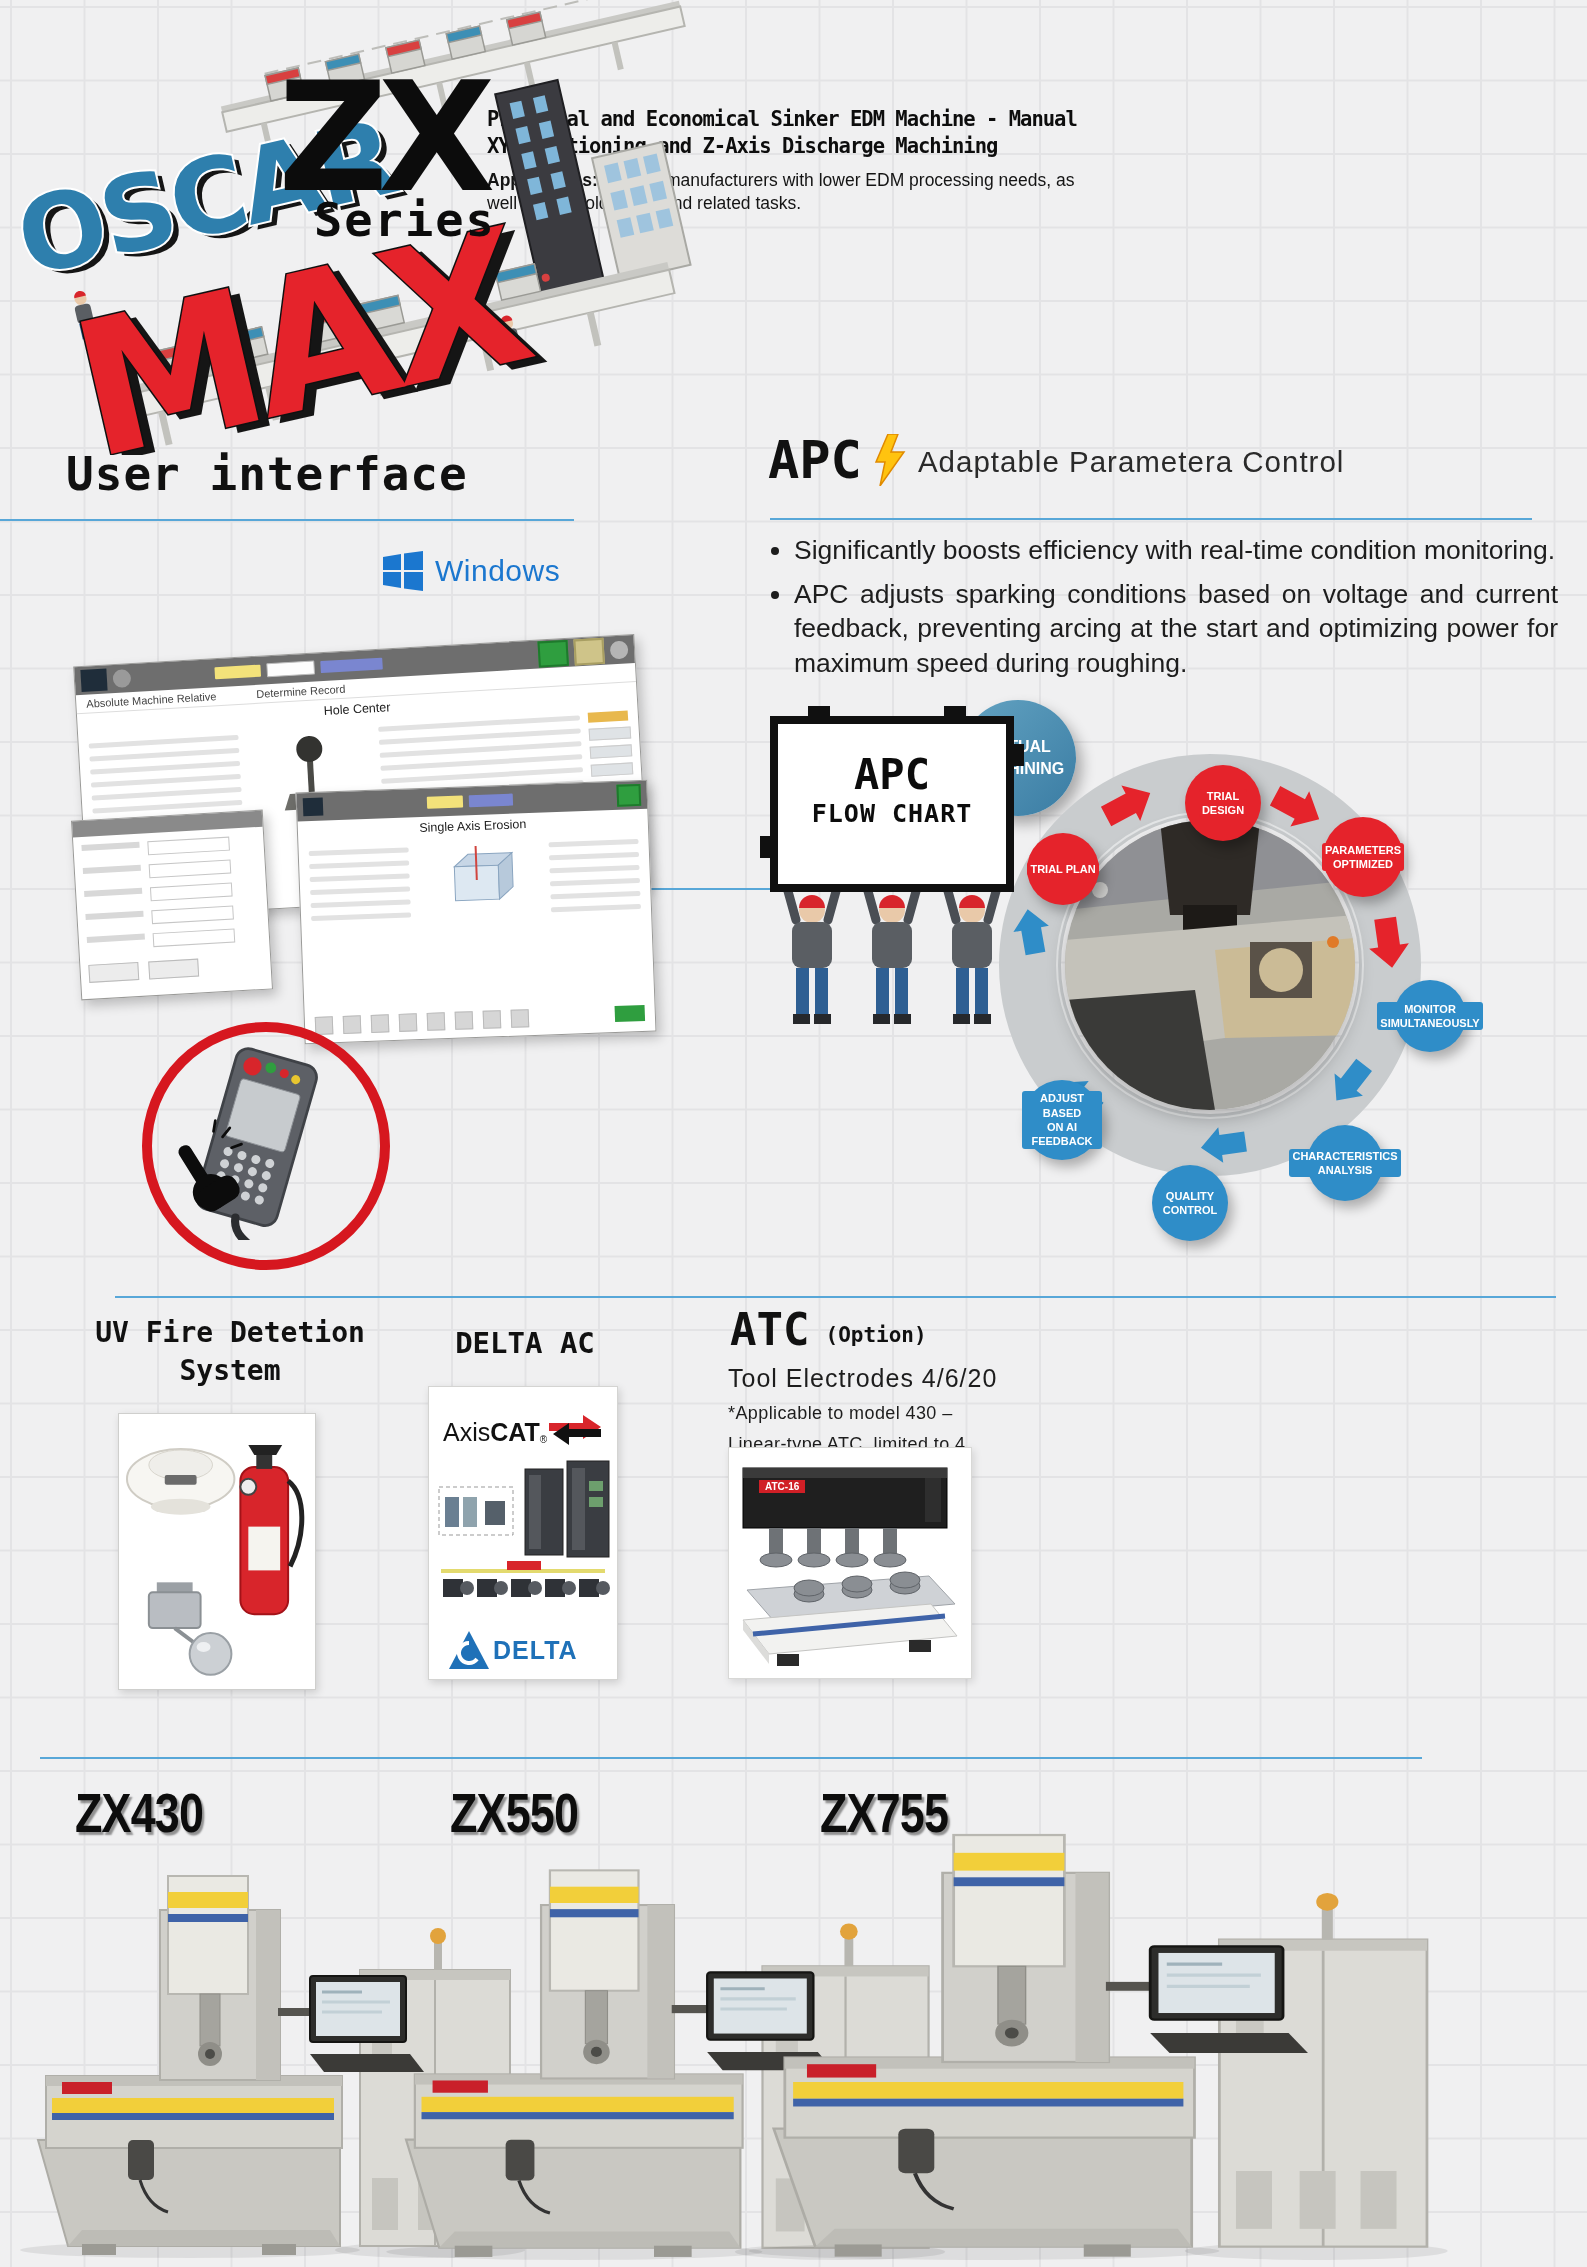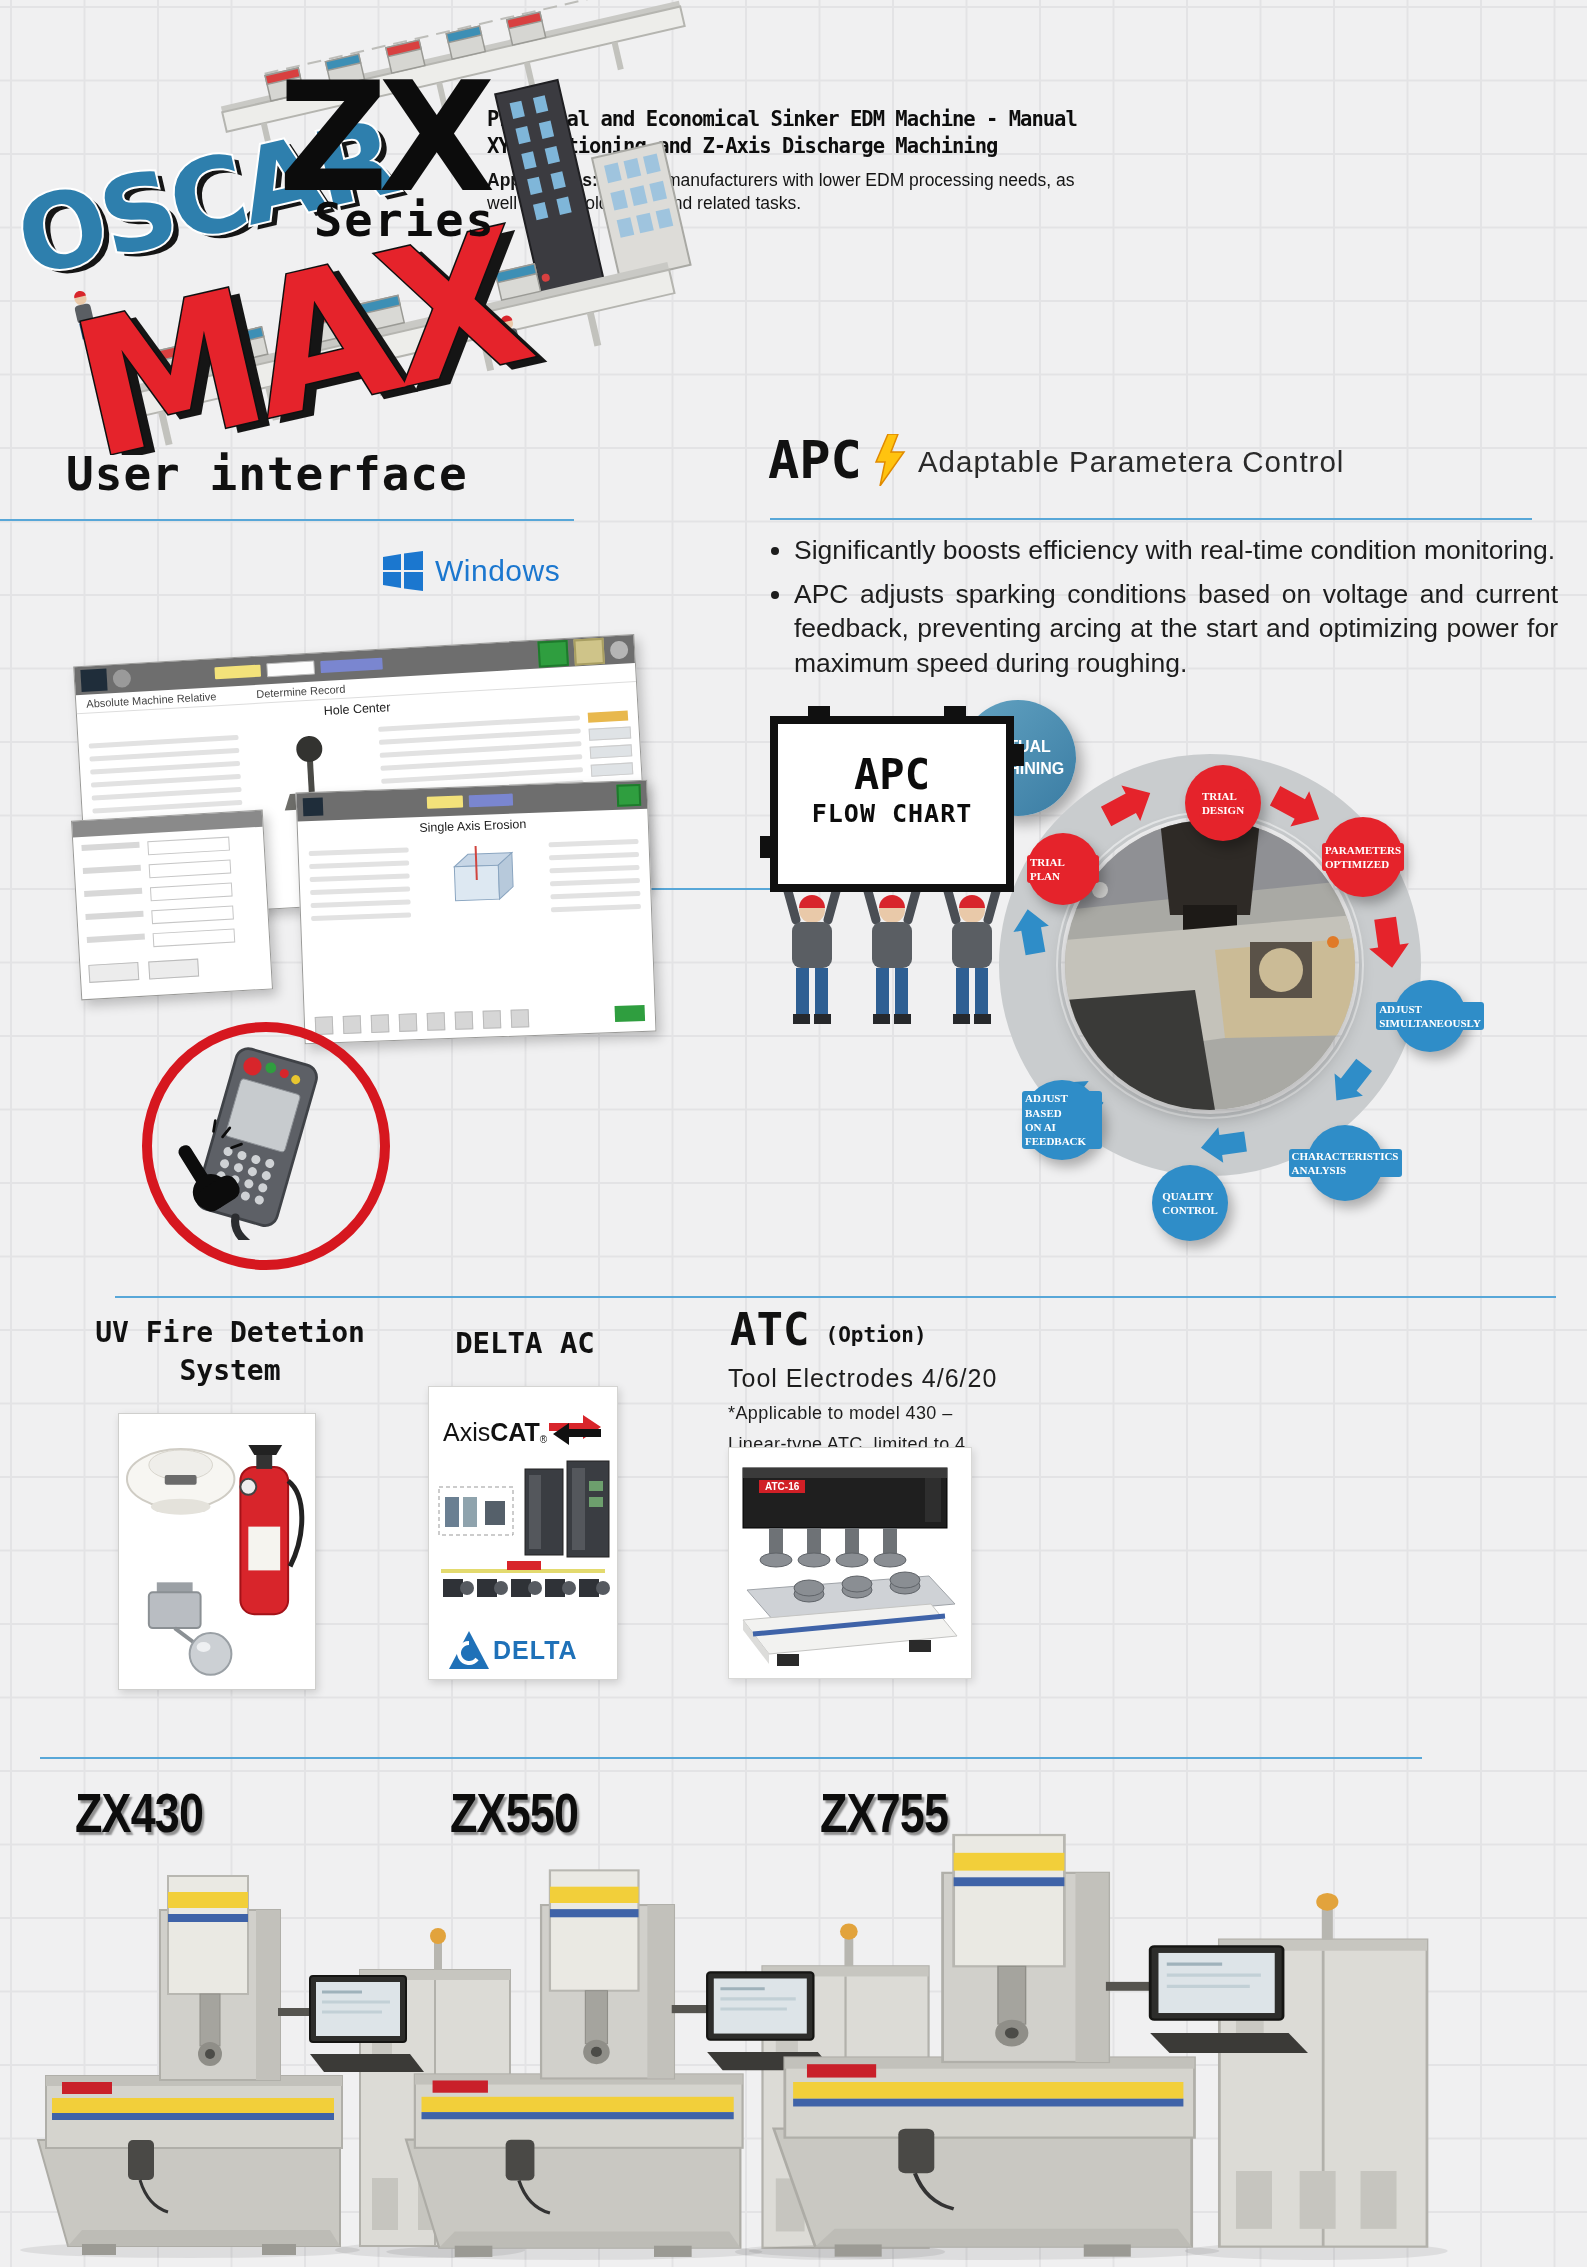--- a/index.html
+++ b/index.html
@@ -63,23 +63,23 @@
   #flow-sign{left:770px;top:716px;width:228px;height:160px;background:#fff;border:8px solid #101010;z-index:3;text-align:center;}
   #flow-sign .l1{font-size:42px;font-weight:bold;margin-top:26px;color:#0c0c0c;}
   #flow-sign .l2{font-size:25px;font-weight:bold;letter-spacing:1px;color:#0c0c0c;}
   .notch{position:absolute;width:22px;height:12px;background:#101010;}
   #flow-workers{left:766px;top:880px;width:254px;height:150px;z-index:2;}
 
   
   #cycle{left:960px;top:700px;width:530px;height:560px;z-index:1;}
   #cycle svg.ring{position:absolute;left:0;top:0;}
   #cycle-photo{position:absolute;left:105px;top:120px;width:290px;height:290px;border-radius:50%;overflow:hidden;box-shadow:0 8px 18px rgba(0,0,0,.25);}
-  .node{position:absolute;border-radius:50%;display:flex;align-items:center;justify-content:center;
+  .node{position:absolute;border-radius:50%;display:flex;align-items:center;justify-content:center;text-align:center;
         color:#fff;font-weight:bold;font-size:11px;line-height:1.3;white-space:pre-line;
-        box-shadow:5px 7px 12px rgba(0,0,0,.28);z-index:4;font-family:Liberation Serif, serif;}
+        box-shadow:5px 7px 12px rgba(0,0,0,.28);z-index:4;}
   .node span{background-color:inherit;padding:0 3px;border-radius:3px;}
   .node.red{background-color:#e5232b;}
   .node.blue{background-color:#2f8dc8;}
   #node-center{left:104px;top:225px;width:116px;height:116px;background:linear-gradient(135deg,#63a3c2,#3a7ca3);
         border-radius:50%;display:flex;align-items:center;justify-content:center;text-align:center;color:#fff;
         font-weight:bold;font-size:16px;line-height:1.35;white-space:pre-line;z-index:5;box-shadow:6px 8px 14px rgba(0,0,0,.3);}
 
   
   #rule-mid2{top:1296px;left:115px;width:1441px;}
   #uv-head{left:80px;top:1314px;width:300px;text-align:center;font-size:28px;font-weight:bold;line-height:38px;color:#111;}
@@ -578,21 +578,21 @@
         <circle cx="35" cy="70" r="8" fill="#d8d8d4" opacity="0.8"></circle>
         <circle cx="268" cy="122" r="6" fill="#e07a28"></circle>
       </svg>
     </div>
 
     <div class="node red" style="left:67px;top:133px;width:72px;height:72px;"><span>TRIAL PLAN</span></div>
     <div class="node red" style="left:225px;top:65px;width:76px;height:76px;"><span>TRIAL
 DESIGN</span></div>
     <div class="node red" style="left:363px;top:117px;width:80px;height:80px;"><span>PARAMETERS
 OPTIMIZED</span></div>
-    <div class="node blue" style="left:434px;top:280px;width:72px;height:72px;"><span>ADJUST
+    <div class="node blue" style="left:434px;top:280px;width:72px;height:72px;"><span>MONITOR
 SIMULTANEOUSLY</span></div>
     <div class="node blue" style="left:347px;top:425px;width:76px;height:76px;"><span>CHARACTERISTICS
 ANALYSIS</span></div>
     <div class="node blue" style="left:192px;top:465px;width:76px;height:76px;"><span>QUALITY
 CONTROL</span></div>
     <div class="node blue" style="left:62px;top:380px;width:80px;height:80px;"><span>ADJUST BASED
 ON AI
 FEEDBACK</span></div>
     <div id="node-center">ACTUAL
 MACHINING</div>

